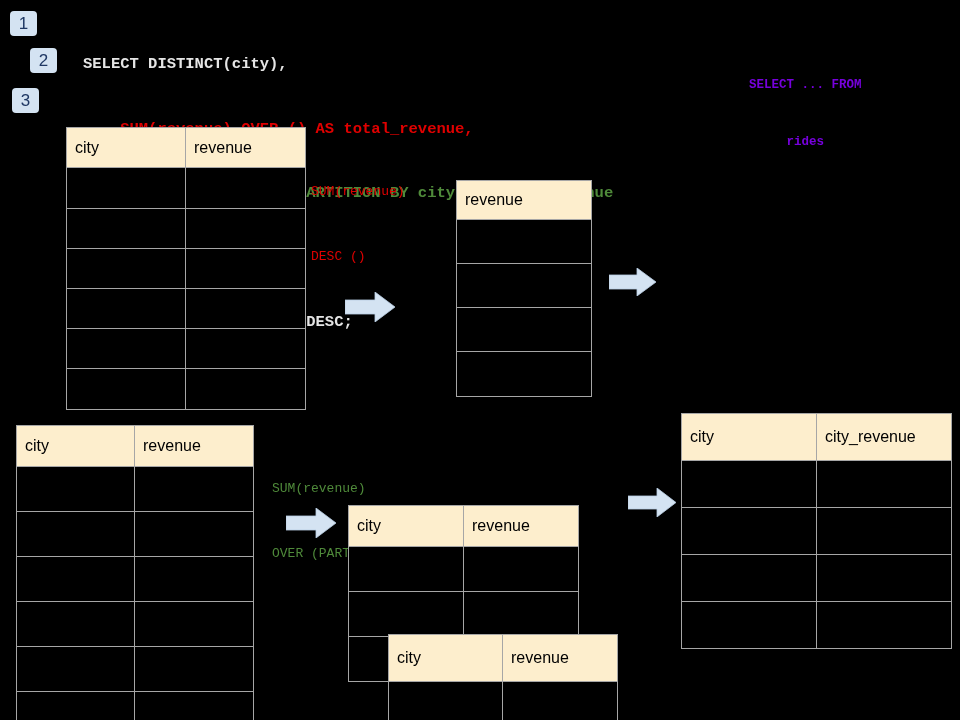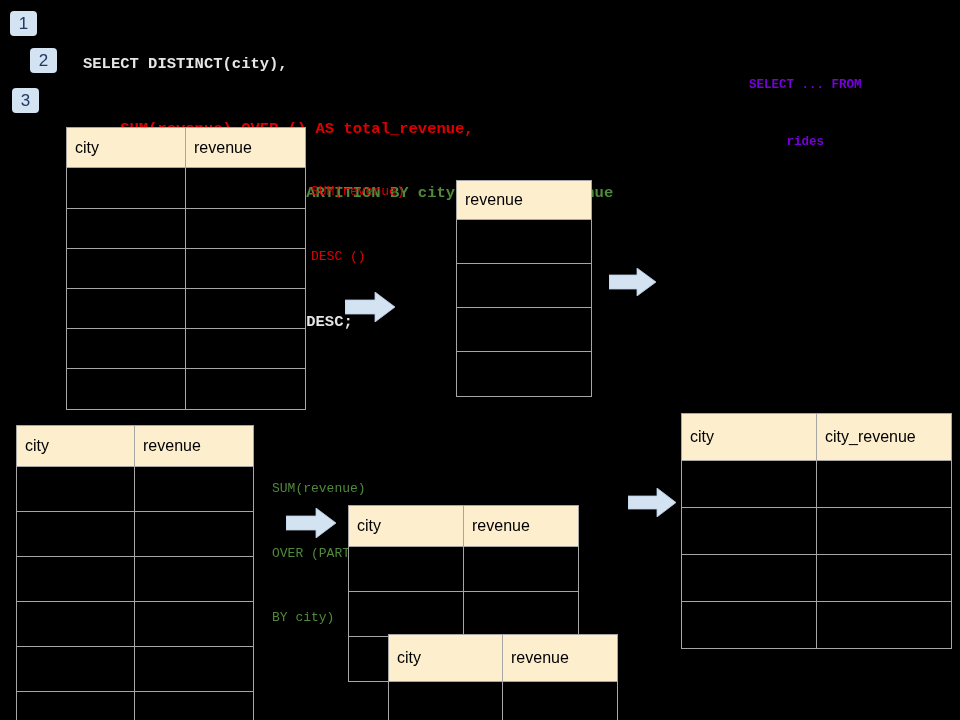--- a/index.html
+++ b/index.html
@@ -127,21 +127,20 @@
   </div>
 
   <div class="annot c-red" style="left:311px; top:138px;">
     <div>SUM(revenue)</div>
     <div>DESC ()</div>
   </div>
 
   <div class="annot c-green" style="left:272px; top:435px;">
     <div>SUM(revenue)</div>
     <div>OVER (PARTITION</div>
-    <div>BY city)</div>
   </div>
 
   <table class="tbl" style="left:66px; top:127px; width:239px;">
     <colgroup>
         <col style="width:119px;">
         <col style="width:120px;">
       </colgroup>
     <thead>
       <tr>
         <th style="height:37px;">city</th>

